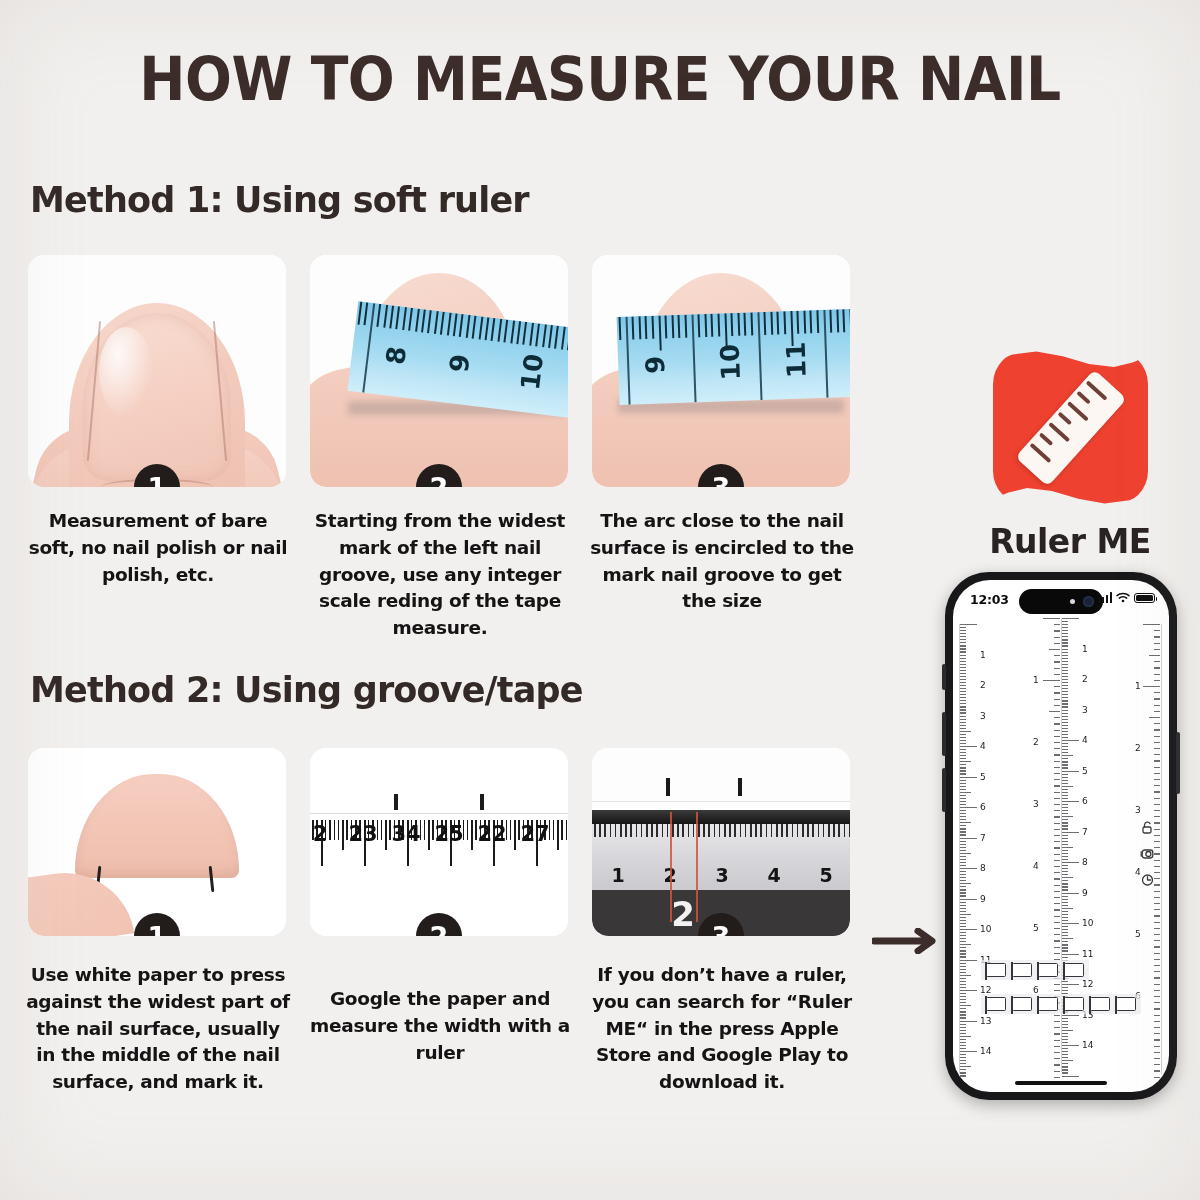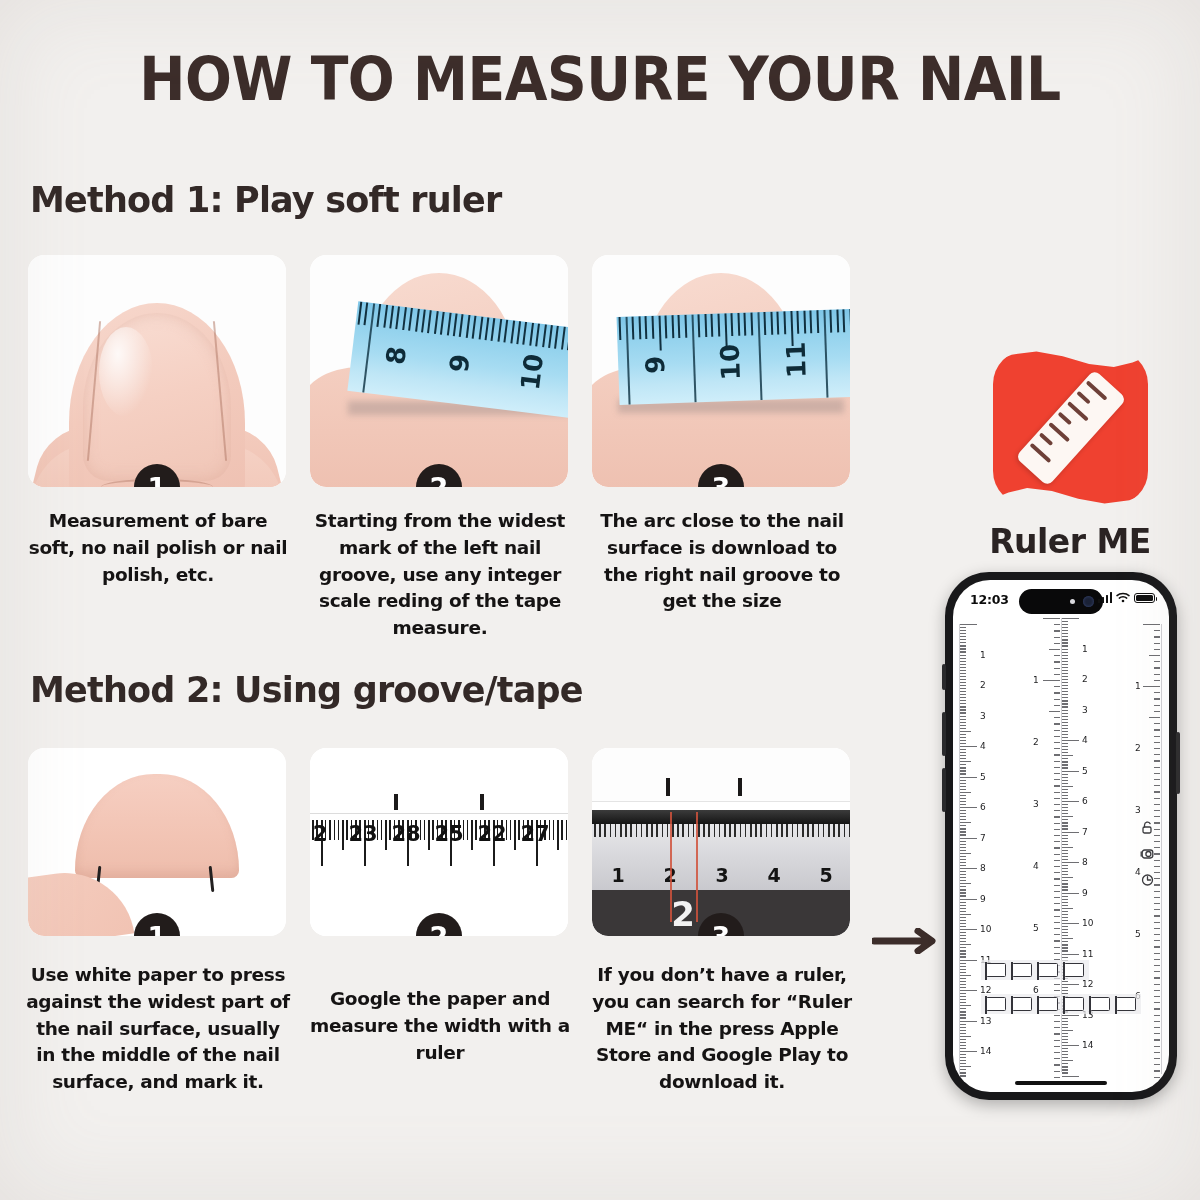--- a/index.html
+++ b/index.html
@@ -367,21 +367,21 @@
   .vignette {
     position: absolute; inset: 0; pointer-events: none;
     box-shadow: inset 0 0 90px rgba(160,150,145,.16);
   }
 </style>
 </head>
 <body>
 
 <div class="page-title">HOW TO MEASURE YOUR NAIL</div>
 
-<div class="method-heading" id="m1-heading">Method 1: Play soft ruler</div>
+<div class="method-heading" id="m1-heading">Method 1: Using soft ruler</div>
 
 <div class="card" style="left:28px; top:255px; width:258px; height:232px;">
   <div class="card-photo">
     <div class="finger-wrap">
       <div class="finger-side-l"></div>
       <div class="finger-side-r"></div>
       <div class="finger-knuckle"></div>
       <div class="finger-body"></div>
       <div class="nail-plate">
         <div class="nail-shine"></div>
@@ -490,21 +490,21 @@
           <div class="tick minor" style="left: 226.4px;"></div>
           <div class="tick minor" style="left: 233px;"></div>
           <div class="tnum" style="left: 27.8px; top: 34px;">9</div>
           <div class="tnum" style="left: 93.8px; top: 34px;">10</div>
           <div class="tnum" style="left: 159.8px; top: 34px;">11</div>
         </div>
     </div>
   </div>
   <div class="step-badge">3</div>
 </div>
-<div class="caption" style="left:588px; top:508px; width:268px;">The arc close to the nail surface is download to the right nail groove to get the size</div>
+<div class="caption" style="left:588px; top:508px; width:268px;">The arc close to the nail surface is encircled to the mark nail groove to get the size</div>
 
 <div class="method-heading" id="m2-heading">Method 2: Using groove/tape</div>
 
 <div class="card" style="left:28px; top:748px; width:258px; height:188px;">
   <div class="card-photo">
     <div class="paper-wrap">
       <div class="paper-nail"></div>
       <div class="paper-mark" style="left:69px; top:118px; transform:rotate(6deg);"></div>
       <div class="paper-mark" style="left:182px; top:118px; transform:rotate(-6deg);"></div>
       <div class="paper-thumbcorner"></div>
@@ -578,21 +578,21 @@
           <div class="pr-tick" style="left: 234.2px; height: 20px;"></div>
           <div class="pr-tick" style="left: 238.5px; height: 20px;"></div>
           <div class="pr-tick" style="left: 242.8px; height: 20px;"></div>
           <div class="pr-tick" style="left: 247.1px; height: 30px;"></div>
           <div class="pr-tick" style="left: 251.4px; height: 20px;"></div>
           <div class="pr-tick" style="left: 255.7px; height: 20px;"></div>
         </div>
       <div class="pr-blur"></div>
     <div class="pr-num" style="left: 10px;">2</div>
         <div class="pr-num" style="left: 53px;">23</div>
-        <div class="pr-num" style="left: 96px;">28</div>
+        <div class="pr-num" style="left: 96px;">34</div>
         <div class="pr-num" style="left: 139px;">25</div>
         <div class="pr-num" style="left: 182px;">22</div>
         <div class="pr-num" style="left: 225px;">27</div>
       </div>
   </div>
   <div class="step-badge">2</div>
 </div>
 <div class="caption" style="left:308px; top:986px; width:264px;">Google the paper and measure the width with a ruler</div>
 
 <div class="card" style="left:592px; top:748px; width:258px; height:188px;">

